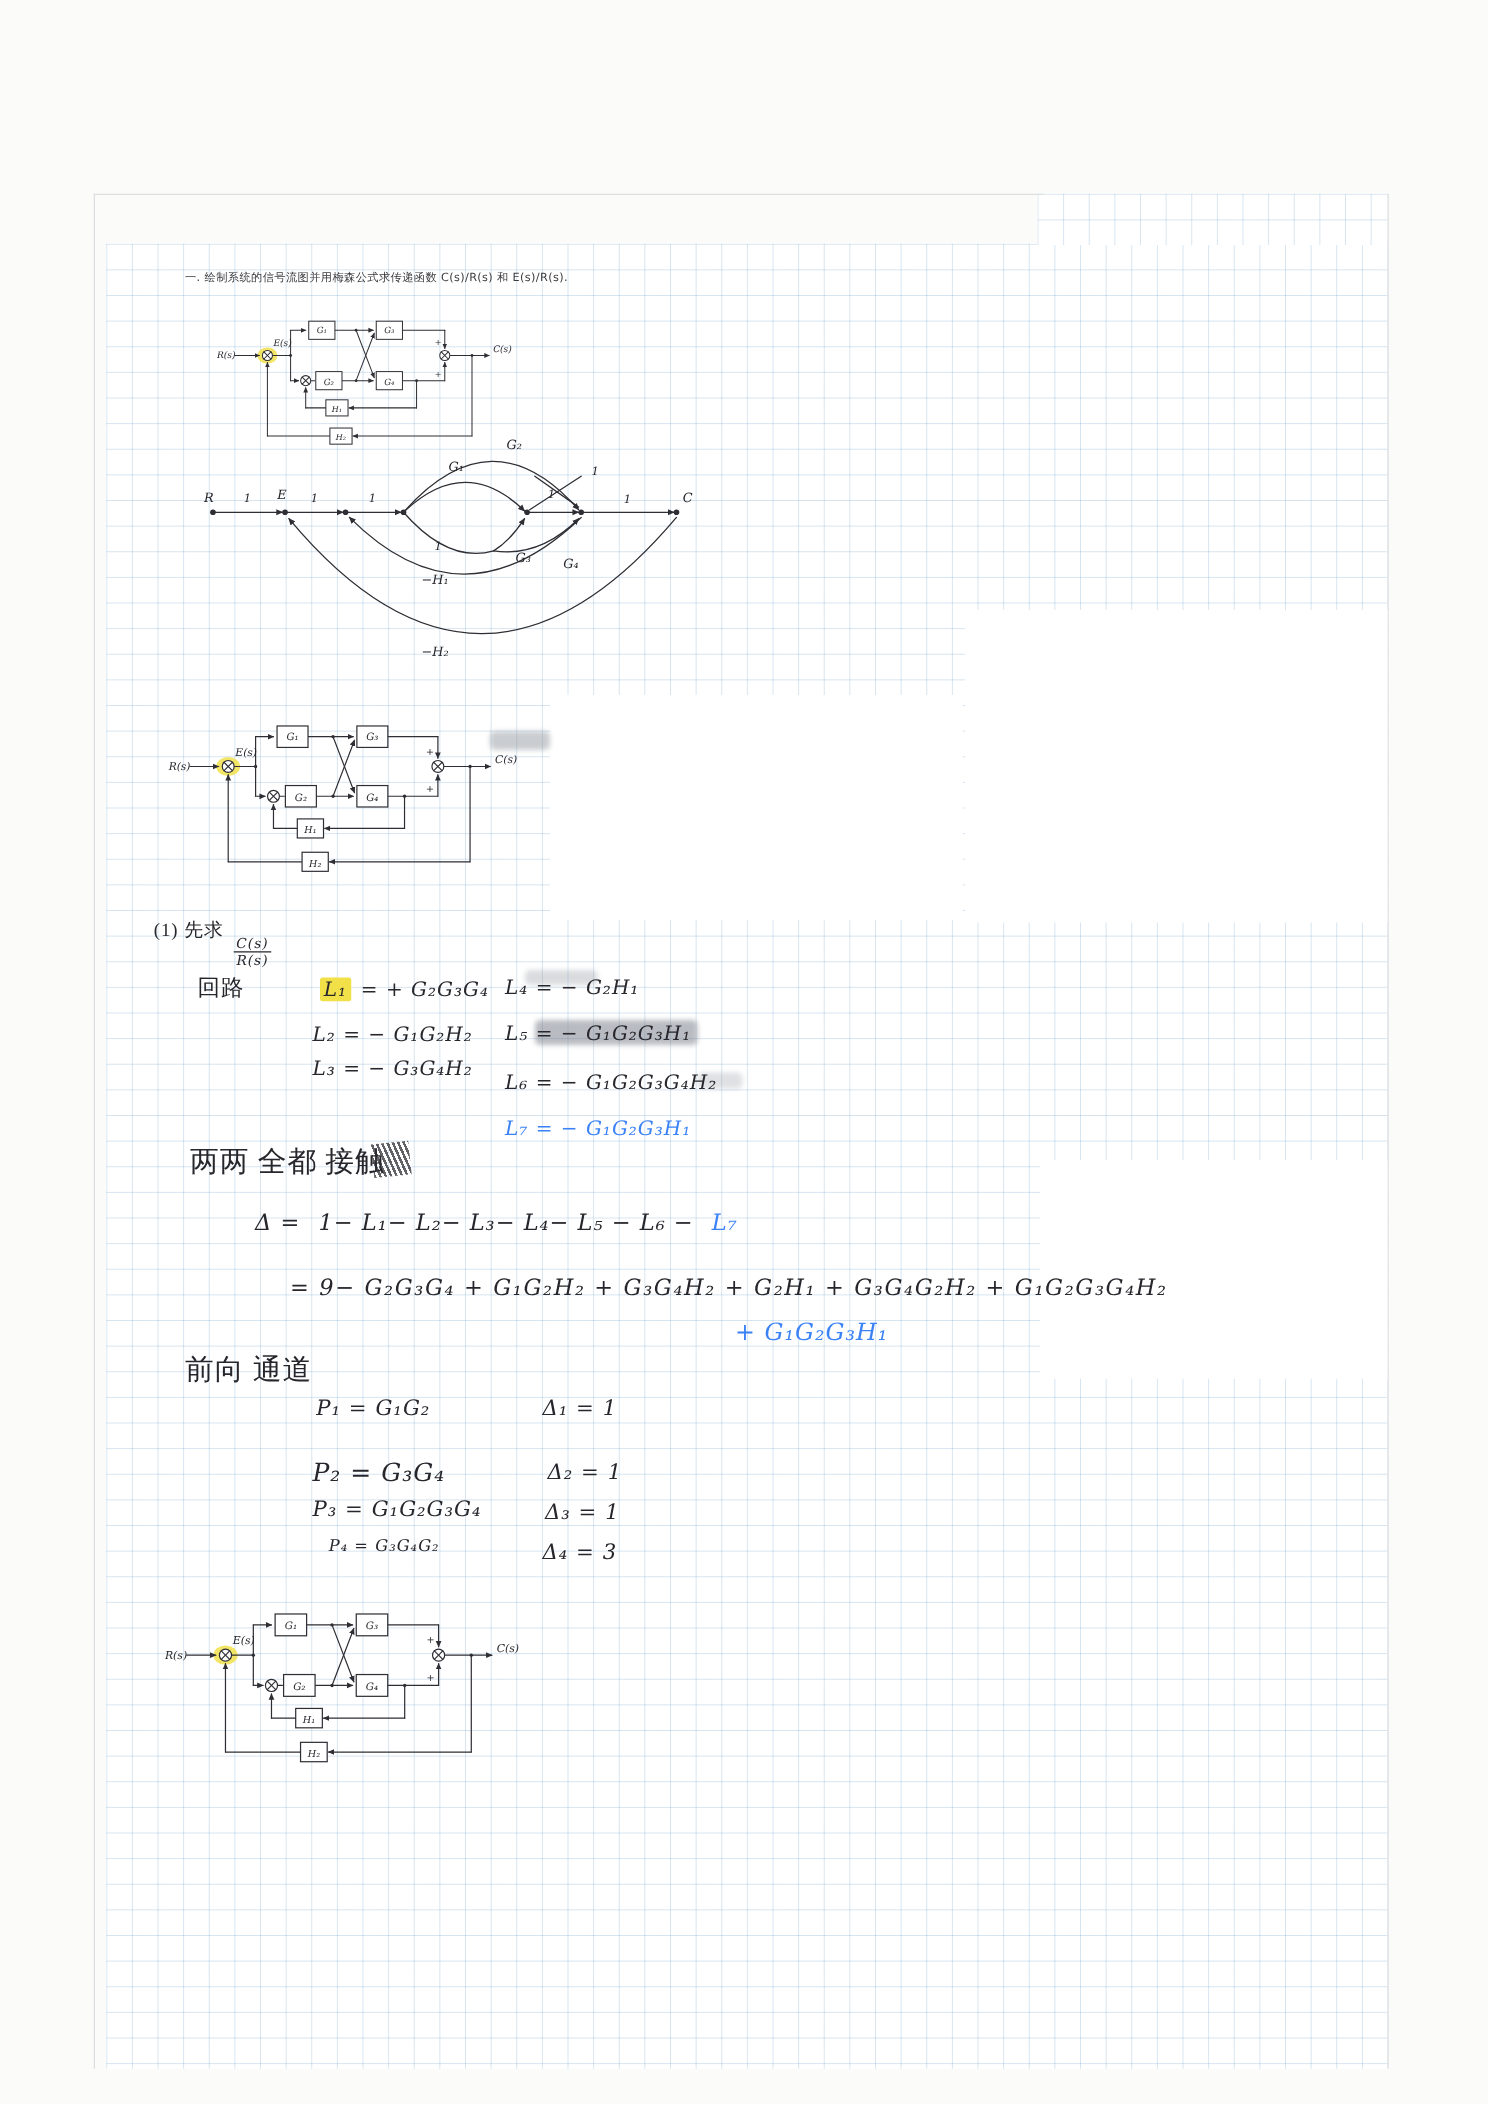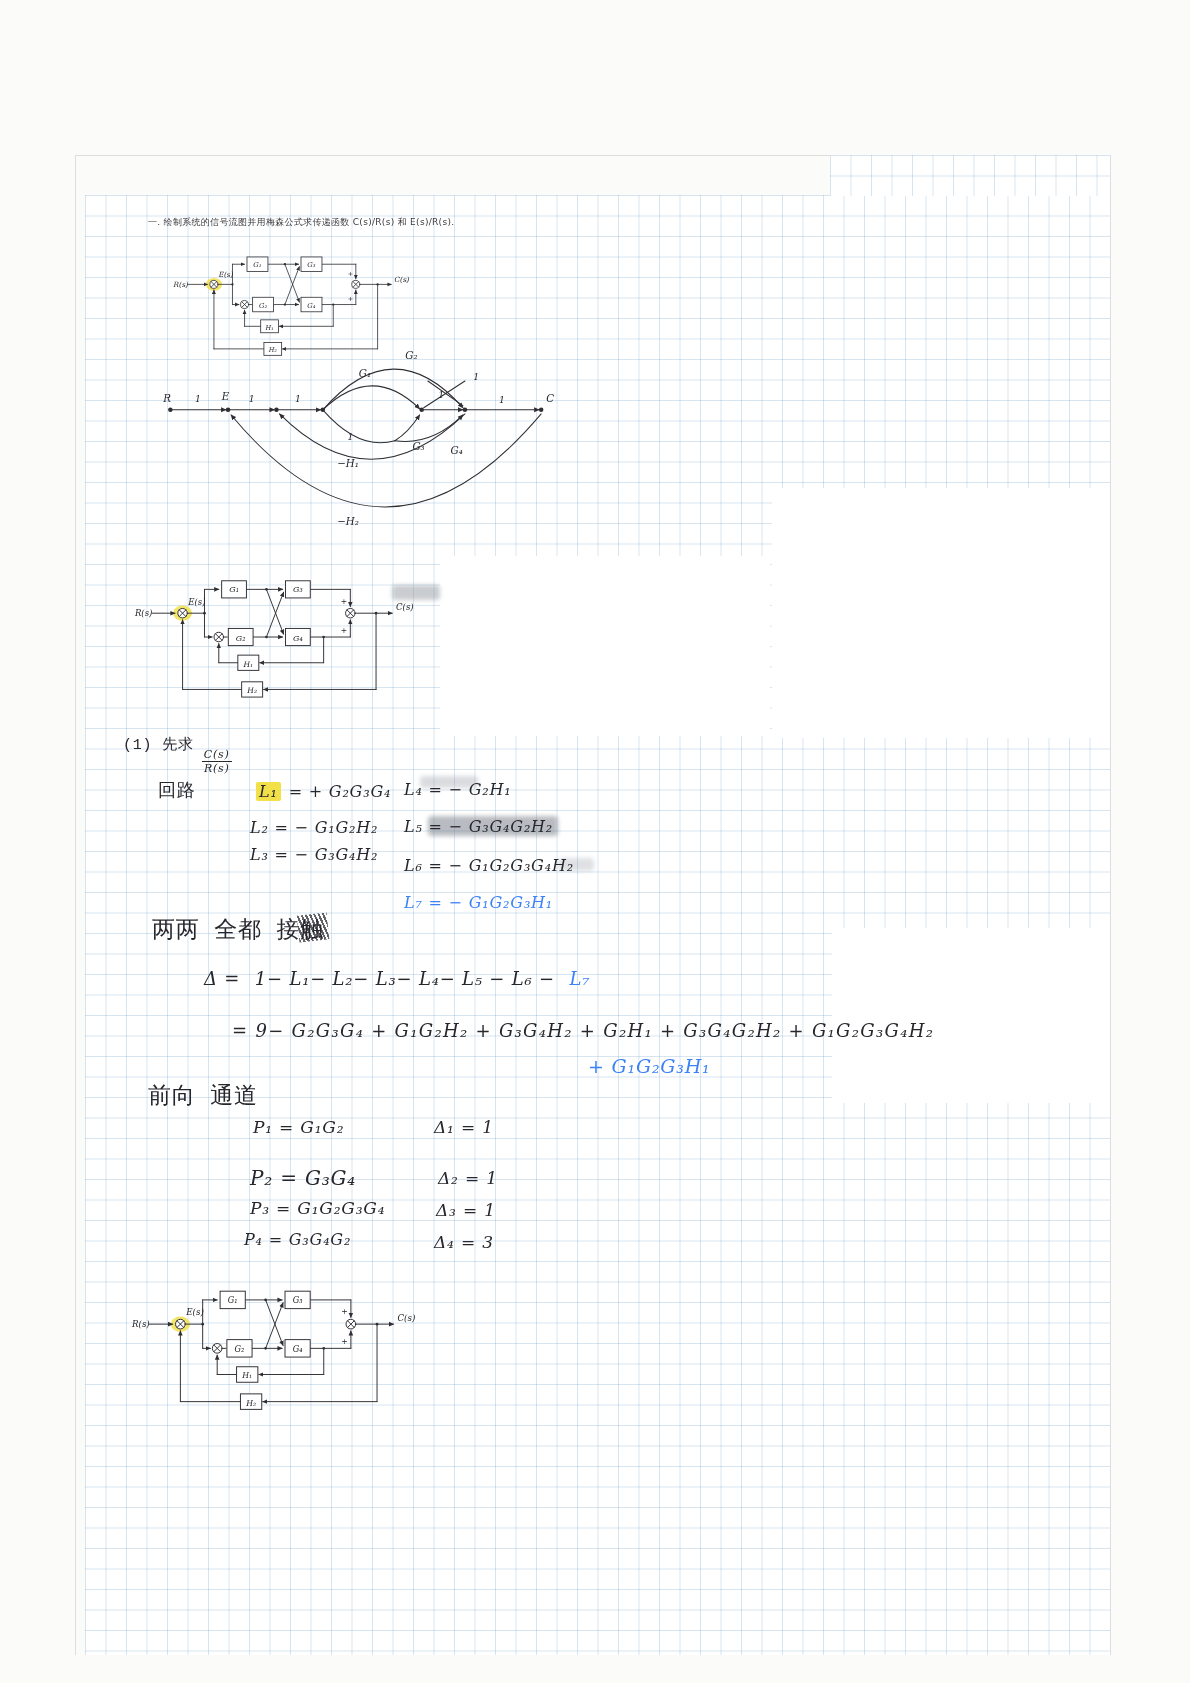--- a/index.html
+++ b/index.html
@@ -9,21 +9,21 @@
     background-image:linear-gradient(to right, rgba(122,168,206,.30) 1px, transparent 1px),
                      linear-gradient(to bottom, rgba(122,168,206,.30) 1px, transparent 1px);
     background-size:20.5px 20.5px}
   .white-patch{position:absolute;background:#ffffff;z-index:1}
   .edge{position:absolute;background:#dcdedf;z-index:1}
   .smudge{position:absolute;z-index:1;filter:blur(2px);border-radius:4px}
   .scribble{position:absolute;z-index:2;opacity:.8;transform:rotate(-6deg);
     background:repeating-linear-gradient(72deg,#3a3a40 0 2px,transparent 2px 4px)}
   .hw{position:absolute;z-index:2;font-family:"DejaVu Serif",serif;font-style:italic;
     color:#26262c;white-space:nowrap;letter-spacing:.8px}
-  .hw-cn{font-family:Liberation Mono, monospace;font-style:normal}
+  .hw-cn{font-family:Liberation Serif, serif;font-style:normal}
   .blue{color:#3b82f6}
   .hl-yellow{background:#f2e049;padding:0 3px;border-radius:2px}
   .eq span + span{margin-left:8px}
   .frac{display:inline-flex;flex-direction:column;align-items:center;vertical-align:-9px;
     font-size:11px;line-height:1.2;margin-left:8px}
   .frac .num{border-bottom:1.2px solid #26262c;padding:0 2px}
   .problem{position:absolute;z-index:2;font-size:9px;color:#3b3b40;letter-spacing:.3px;
     font-family:"DejaVu Sans",sans-serif}
   .bd-slot{position:absolute;z-index:2}
   .bd-slot svg{width:100%;height:auto;display:block}
@@ -325,21 +325,21 @@
 </div>
 
 <div class="hw hw-cn" style="left:158px;top:778px;font-size:18px">回路</div>
 
 <div class="hw eq" style="left:256px;top:782px;font-size:16px">
   <span class="hl-yellow">L₁</span><span>= + G₂G₃G₄</span>
 </div>
 <div class="hw" style="left:250px;top:818px;font-size:16px">L₂ = − G₁G₂H₂</div>
 <div class="hw" style="left:250px;top:845px;font-size:16px">L₃ = − G₃G₄H₂</div>
 <div class="hw" style="left:404px;top:780px;font-size:16px">L₄ = − G₂H₁</div>
-<div class="hw" style="left:404px;top:817px;font-size:16px">L₅ = − G₃G₄G₂H₂</div>
+<div class="hw" style="left:404px;top:817px;font-size:16px">L₅ = − G₁G₂G₃H₁</div>
 <div class="hw" style="left:404px;top:856px;font-size:16px">L₆ = − G₁G₂G₃G₄H₂</div>
 <div class="hw blue" style="left:404px;top:893px;font-size:16px">L₇ = − G₁G₂G₃H₁</div>
 
 <div class="hw hw-cn" style="left:152px;top:914px;font-size:23px">两两 全都 接触</div>
 
 <div class="hw eq" style="left:204px;top:968px;font-size:18px">
   <span>Δ =</span>
   <span>1− L₁− L₂− L₃− L₄− L₅ − L₆ −</span>
   <span class="blue">L₇</span>
 </div>
@@ -348,14 +348,14 @@
 <div class="hw blue" style="left:588px;top:1055px;font-size:19px">+ G₁G₂G₃H₁</div>
 
 <div class="hw hw-cn" style="left:148px;top:1080px;font-size:23px">前向 通道</div>
 
 <div class="hw" style="left:253px;top:1117px;font-size:17px">P₁ = G₁G₂</div>
 <div class="hw" style="left:434px;top:1117px;font-size:17px">Δ₁ = 1</div>
 <div class="hw" style="left:250px;top:1166px;font-size:20px">P₂ = G₃G₄</div>
 <div class="hw" style="left:438px;top:1168px;font-size:17px">Δ₂ = 1</div>
 <div class="hw" style="left:250px;top:1198px;font-size:17px">P₃ = G₁G₂G₃G₄</div>
 <div class="hw" style="left:436px;top:1200px;font-size:17px">Δ₃ = 1</div>
-<div class="hw" style="left:244px;top:1230px;font-size:16px">P₄ = G₃G₄G₂</div>
+<div class="hw" style="left:263px;top:1230px;font-size:13px">P₄ = G₃G₄G₂</div>
 <div class="hw" style="left:434px;top:1232px;font-size:17px">Δ₄ = 3</div>
 
 </body></html>

